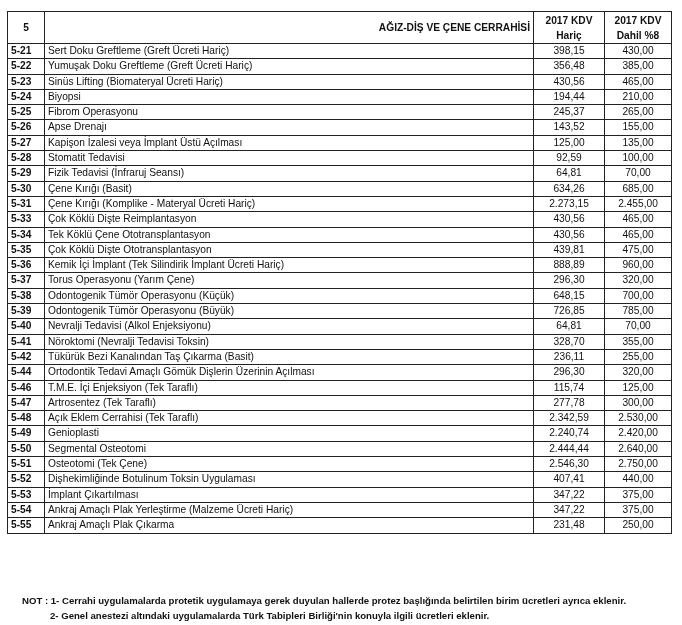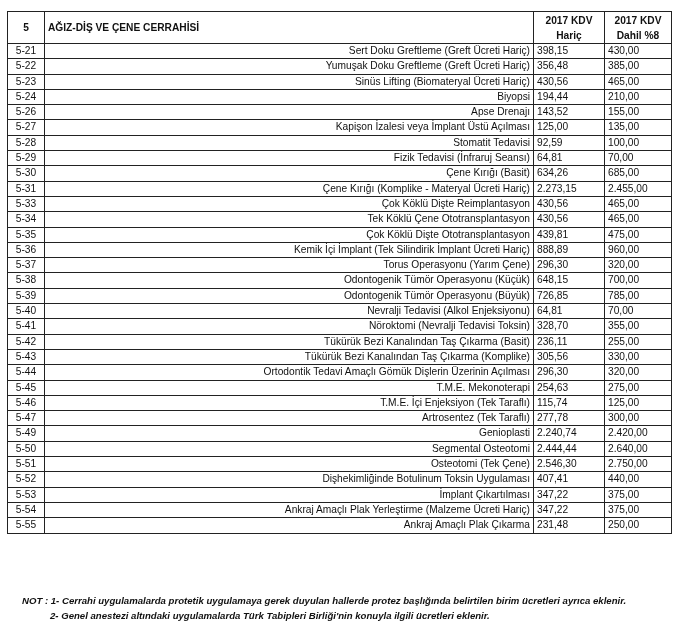--- a/index.html
+++ b/index.html
@@ -8,27 +8,27 @@
   table.tariff { position: absolute; left: 7px; top: 11px; border-collapse: collapse;
                  width: 664px; table-layout: fixed; }
   table.tariff td, table.tariff th { border: 1px solid #222; padding: 0 3px; font-size: 10.2px;
                  line-height: 14.3px; height: 14.3px; white-space: nowrap; overflow: hidden; }
   table.tariff th { font-weight: bold; height: 31px; line-height: 15px; }
   col.c-code { width: 37px; }
   col.c-name { width: 489px; }
   col.c-excl { width: 71px; }
   col.c-incl { width: 67px; }
   th.h-code { text-align: center; }
-  th.h-title { text-align: left; }
+  th.h-title { text-align: right; }
   th.h-excl, th.h-incl { text-align: center; }
-  td.code { text-align: center; font-weight: normal; }
-  td.name { text-align: right; }
-  td.excl { text-align: left; padding-right: 8px; }
-  td.incl { text-align: left; padding-right: 7px; }
-  .notes { position: absolute; left: 22px; top: 593px; font-size: 9.6px; font-weight: bold; line-height: 15px; font-style: italic; }
+  td.code { text-align: left; font-weight: bold; }
+  td.name { text-align: left; }
+  td.excl { text-align: center; padding-right: 8px; }
+  td.incl { text-align: center; padding-right: 7px; }
+  .notes { position: absolute; left: 22px; top: 593px; font-size: 9.6px; font-weight: bold; line-height: 15px; }
   .note-line { white-space: nowrap; }
   .note-line.second { padding-left: 28px; }
 </style>
 </head>
 <body>
 
 <table class="tariff">
   <colgroup>
     <col class="c-code">
       <col class="c-name">
@@ -68,20 +68,26 @@
         <td class="excl">430,56</td>
         <td class="incl">465,00</td>
       </tr>
       <tr>
         <td class="code">5-24</td>
         <td class="name">Biyopsi</td>
         <td class="excl">194,44</td>
         <td class="incl">210,00</td>
       </tr>
       <tr>
+        <td class="code">5-25</td>
+        <td class="name">Fibrom Operasyonu</td>
+        <td class="excl">245,37</td>
+        <td class="incl">265,00</td>
+      </tr>
+      <tr>
         <td class="code">5-26</td>
         <td class="name">Apse Drenajı</td>
         <td class="excl">143,52</td>
         <td class="incl">155,00</td>
       </tr>
       <tr>
         <td class="code">5-27</td>
         <td class="name">Kapişon İzalesi veya İmplant Üstü Açılması</td>
         <td class="excl">125,00</td>
         <td class="incl">135,00</td>
@@ -164,48 +170,42 @@
         <td class="excl">328,70</td>
         <td class="incl">355,00</td>
       </tr>
       <tr>
         <td class="code">5-42</td>
         <td class="name">Tükürük Bezi Kanalından Taş Çıkarma (Basit)</td>
         <td class="excl">236,11</td>
         <td class="incl">255,00</td>
       </tr>
       <tr>
-        <td class="code">5-43</td>
-        <td class="name">Tükürük Bezi Kanalından Taş Çıkarma (Komplike)</td>
-        <td class="excl">305,56</td>
-        <td class="incl">330,00</td>
-      </tr>
-      <tr>
         <td class="code">5-44</td>
         <td class="name">Ortodontik Tedavi Amaçlı Gömük Dişlerin Üzerinin Açılması</td>
         <td class="excl">296,30</td>
         <td class="incl">320,00</td>
       </tr>
       <tr>
-        <td class="code">5-45</td>
-        <td class="name">T.M.E. Mekonoterapi</td>
-        <td class="excl">254,63</td>
-        <td class="incl">275,00</td>
-      </tr>
-      <tr>
         <td class="code">5-46</td>
         <td class="name">T.M.E. İçi Enjeksiyon (Tek Taraflı)</td>
         <td class="excl">115,74</td>
         <td class="incl">125,00</td>
       </tr>
       <tr>
         <td class="code">5-47</td>
         <td class="name">Artrosentez (Tek Taraflı)</td>
         <td class="excl">277,78</td>
         <td class="incl">300,00</td>
+      </tr>
+      <tr>
+        <td class="code">5-48</td>
+        <td class="name">Açık Eklem Cerrahisi (Tek Taraflı)</td>
+        <td class="excl">2.342,59</td>
+        <td class="incl">2.530,00</td>
       </tr>
       <tr>
         <td class="code">5-49</td>
         <td class="name">Genioplasti</td>
         <td class="excl">2.240,74</td>
         <td class="incl">2.420,00</td>
       </tr>
       <tr>
         <td class="code">5-50</td>
         <td class="name">Segmental Osteotomi</td>

